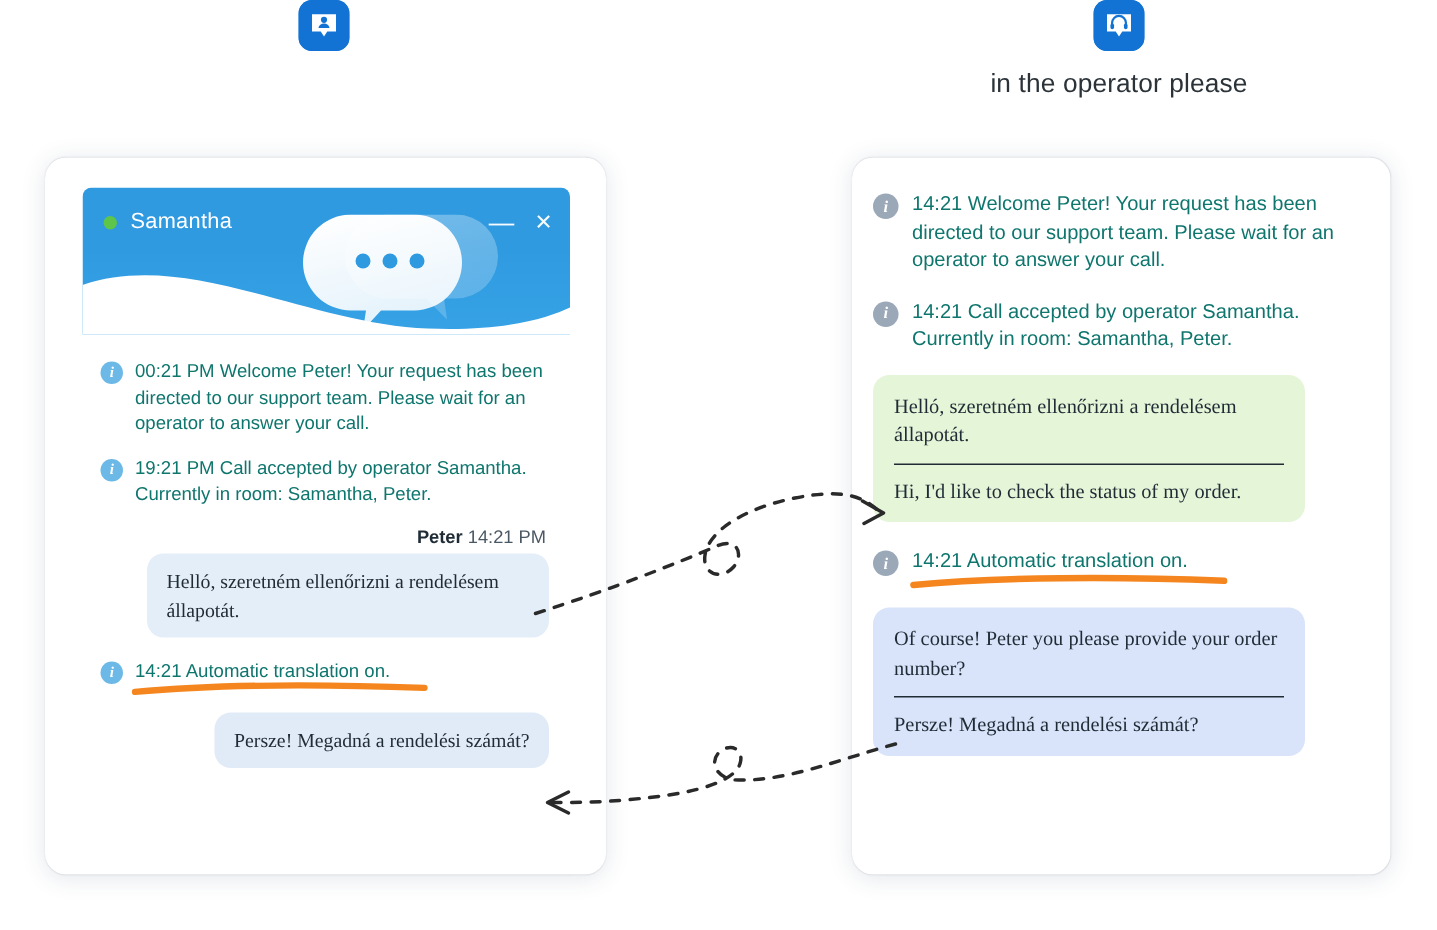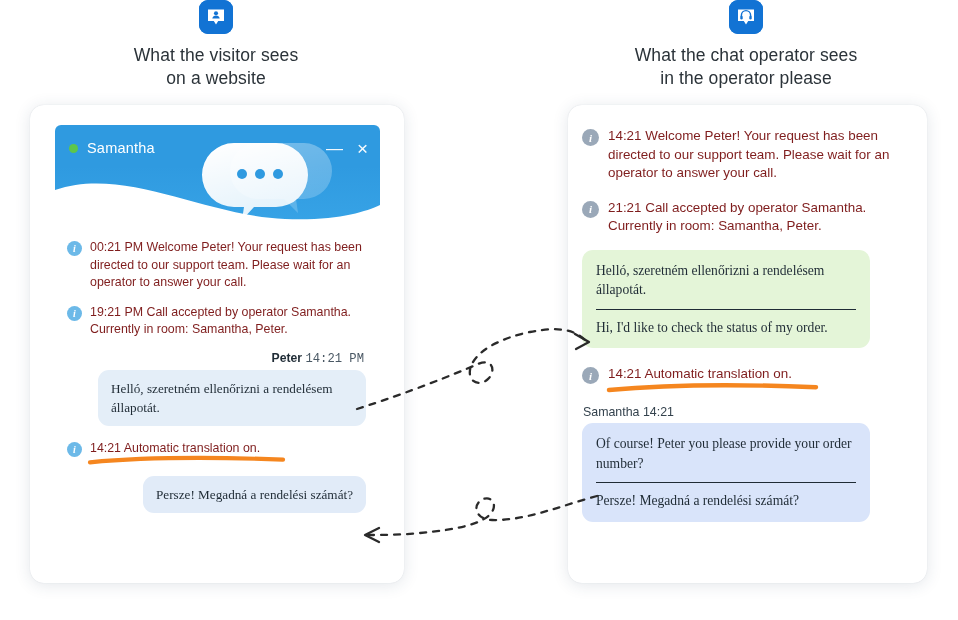--- a/index.html
+++ b/index.html
@@ -67,26 +67,26 @@
   .sys-row{display:flex;align-items:flex-start;margin-bottom:12px;}
   .info-icon{
     flex:0 0 auto;width:15px;height:15px;border-radius:50%;
     display:flex;align-items:center;justify-content:center;
     font-family:"Liberation Serif","DejaVu Serif",serif;
     font-style:italic;font-weight:700;font-size:10px;color:#fff;
     margin-top:2px;margin-right:8px;
   }
   .info-icon.blue{background:#6cb9e8;}
   .info-icon.gray{background:#9aa8b8;}
-  .sys-text{font-size:12.4px;line-height:17.5px;color:#7f1d1d;}
+  .sys-text{font-size:12.4px;line-height:17.5px;color:#0f766e;}
 
   .meta-line{font-size:12.2px;color:#3c4a55;margin:0 0 4px 0;}
   .meta-line.right{text-align:right;padding-right:2px;}
   .meta-name{font-weight:700;color:#1f2b35;margin-left:48px;}
-  .meta-time{font-weight:400;color:#4a5864;font-family:Liberation Mono, monospace;}
+  .meta-time{font-weight:400;color:#4a5864;}
 
   .bubble{
     border-radius:11px;padding:9px 13px;font-size:13.2px;line-height:19px;
     color:#1f2b35;display:inline-block;max-width:268px;box-sizing:border-box;font-family:Liberation Serif, serif;
   }
   .bubble.visitor{background:#e4eef8;}
   .bubble.operator{background:#e1ebf8;}
   .bubble.incoming{background:#e4f5d8;}
   .bubble.outgoing{background:#d9e4fa;}
   .bubble-row{display:flex;}
@@ -115,39 +115,34 @@
 <div class="stage">
 
   <div class="col-head left">
     <div class="app-icon">
       <svg width="34" height="34" viewBox="0 0 34 34">
         <rect x="0" y="0" width="34" height="34" rx="9" fill="#1273d4"></rect>
         <path d="M9 9.5h16v11.5H19.2l-2.2 3.4-2.2-3.4H9z" fill="#ffffff"></path>
         <circle cx="17" cy="13.2" r="2.05" fill="#1273d4"></circle>
         <path d="M13.3 18.6c.3-1.9 1.8-3 3.7-3s3.4 1.1 3.7 3z" fill="#1273d4"></path>
       </svg>
-    </div>
-    <div class="col-title">
-      <span>What the visitor sees</span>
-      <span>on a website</span>
     </div>
   </div>
 
   <div class="col-head right">
     <div class="app-icon">
       <svg width="34" height="34" viewBox="0 0 34 34">
         <rect x="0" y="0" width="34" height="34" rx="9" fill="#1273d4"></rect>
         <path d="M9 9.5h16v11.5H19.2l-2.2 3.4-2.2-3.4H9z" fill="#ffffff"></path>
         <path d="M12.4 16.4v-1.2a4.6 4.6 0 0 1 9.2 0v1.2" fill="none" stroke="#1273d4" stroke-width="1.45" stroke-linecap="round"></path>
         <rect x="11.3" y="15.7" width="2.4" height="3.8" rx="1.2" fill="#1273d4"></rect>
         <rect x="20.3" y="15.7" width="2.4" height="3.8" rx="1.2" fill="#1273d4"></rect>
       </svg>
     </div>
     <div class="col-title">
-      <span>What the chat operator sees</span>
       <span>in the operator please</span>
     </div>
   </div>
 
   <div class="card" id="card-left">
     <div class="widget">
 
       <div class="widget-header">
         <div class="bubbles-art">
           <svg width="140" height="80" viewBox="0 0 140 80">
@@ -226,43 +221,39 @@
   <div class="card" id="card-right">
     <div class="console">
 
       <div class="sys-row" style="margin-bottom:16px;">
         <span class="info-icon gray">i</span>
         <span class="sys-text">14:21 Welcome Peter! Your request has been directed to our support team. Please wait for an operator to answer your call.</span>
       </div>
 
       <div class="sys-row" style="margin-bottom:14px;">
         <span class="info-icon gray">i</span>
-        <span class="sys-text">21:21 Call accepted by operator Samantha. Currently in room: Samantha, Peter.</span>
+        <span class="sys-text">14:21 Call accepted by operator Samantha. Currently in room: Samantha, Peter.</span>
       </div>
 
       <div class="bubble-row">
         <div class="bubble incoming" style="max-width:288px;">
           <div>Helló, szeretném ellenőrizni a rendelésem állapotát.</div>
           <div class="translated">Hi, I'd like to check the status of my order.</div>
         </div>
       </div>
 
       <div class="sys-row" style="margin-top:17px;margin-bottom:0;">
         <span class="info-icon gray">i</span>
         <span class="sys-text">14:21 Automatic translation on.</span>
       </div>
       <svg class="underline-svg" style="margin-left:24px;" width="214" height="13" viewBox="0 0 214 13">
         <path d="M3 9 C 60 3.6, 138 3.2, 210 6.2" fill="none" stroke="#f5861f" stroke-width="4.4" stroke-linecap="round"></path>
       </svg>
 
       <div style="margin-top:11px;">
-        <div class="meta-line" style="padding-left:1px;">
-          <span>Samantha</span>
-          <span>14:21</span>
-        </div>
         <div class="bubble-row">
           <div class="bubble outgoing" style="max-width:288px;">
             <div>Of course! Peter you please provide your order number?</div>
             <div class="translated">Persze! Megadná a rendelési számát?</div>
           </div>
         </div>
       </div>
 
     </div>
   </div>

